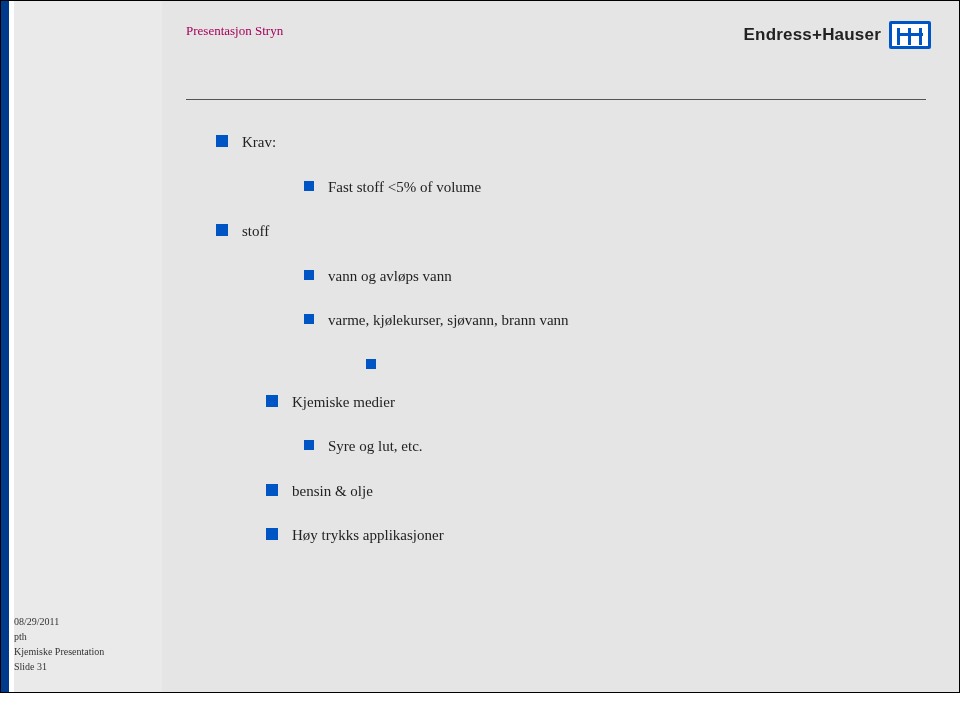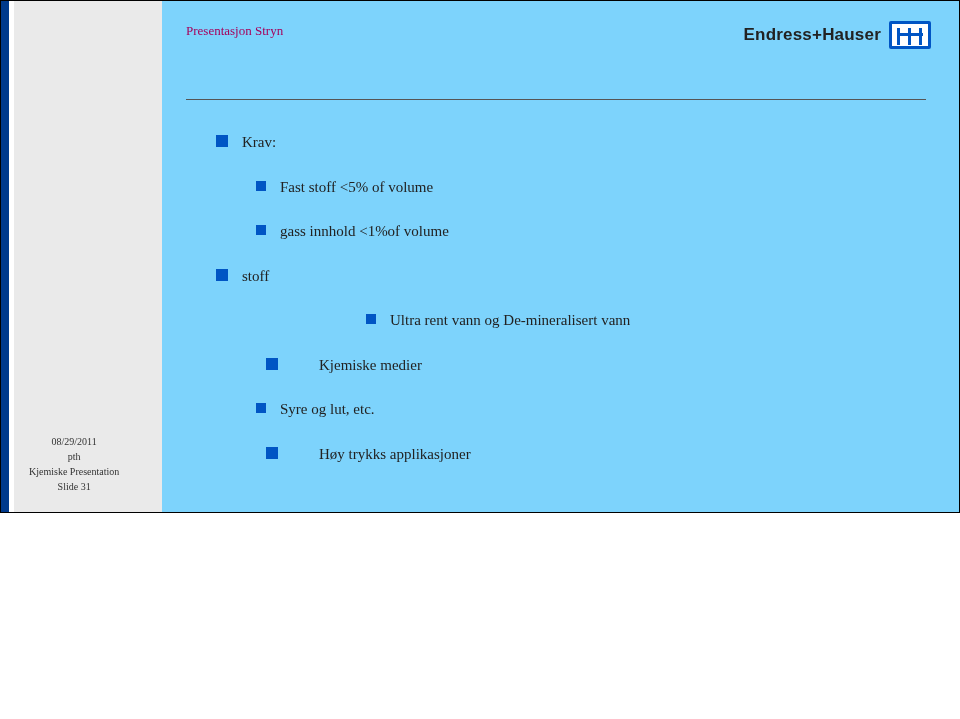--- a/index.html
+++ b/index.html
@@ -1,23 +1,22 @@
 <!DOCTYPE html>
 <html><head>
 <meta charset="utf-8">
 <style>
   * { box-sizing: border-box; margin: 0; padding: 0; }
   html, body { width: 960px; height: 719px; font-family: Georgia, 'Times New Roman', serif; background: #fff; }
   .page {
     position: relative;
     width: 960px;
-    height: 513px;
+    height: 693px;
     border: 1px solid #000;
-    background: #7dd3fc;
-    text-align: center;
+    background: #e5e5e5;
   }
   .sidebar-outer {
     position: absolute;
     left: 0; top: 0;
     width: 8px;
     height: 100%;
     background: #003a8c;
   }
   .sidebar-gap {
     position: absolute;
@@ -123,27 +122,27 @@
     width: 10px;
     height: 10px;
     margin-top: 5px;
   }
   .bullet .sq.tiny {
     width: 10px;
     height: 10px;
     margin-top: 5px;
   }
   .lvl1 { margin-left: 30px; }
-  .lvl2 { margin-left: 80px; gap: 27px; }
-  .lvl3 { margin-left: 70px; }
+  .lvl2 { margin-left: 80px; }
+  .lvl3 { margin-left: 118px; }
   .lvl4 { margin-left: 180px; }
 
   .footer {
     position: absolute;
-    left: 28px;
+    left: 13px;
     bottom: 18px;
     font-size: 10px;
     color: #333;
     line-height: 1.5;
   }
 </style>
 </head>
 <body>
 
 <div class="page">
@@ -164,47 +163,54 @@
     <div class="bullet lvl1">
       <span class="sq"></span>
       <span>Krav:</span>
     </div>
 
     <div class="bullet lvl3">
       <span class="sq small"></span>
       <span>Fast stoff &lt;5% of volume</span>
     </div>
 
-    <div class="bullet lvl3">
-      <span class="sq small"></span>
-      <span>gass innhold &lt;1%of volume</span>
-    </div>
 
     <div class="bullet lvl1">
       <span class="sq"></span>
       <span>stoff</span>
     </div>
 
-
+    <div class="bullet lvl3">
+      <span class="sq small"></span>
+      <span>vann og avløps vann</span>
+    </div>
+
+    <div class="bullet lvl3">
+      <span class="sq small"></span>
+      <span>varme, kjølekurser, sjøvann, brann vann</span>
+    </div>
 
     <div class="bullet lvl4">
       <span class="sq tiny"></span>
-      <span>Ultra rent vann og  De-mineralisert vann</span>
     </div>
 
     <div class="bullet lvl2">
       <span class="sq"></span>
       <span>Kjemiske medier</span>
     </div>
 
     <div class="bullet lvl3">
       <span class="sq small"></span>
       <span>Syre og lut, etc.</span>
     </div>
 
+    <div class="bullet lvl2">
+      <span class="sq"></span>
+      <span>bensin &amp; olje</span>
+    </div>
 
     <div class="bullet lvl2" style="margin-bottom:16px">
       <span class="sq"></span>
       <span>Høy trykks applikasjoner</span>
     </div>
 
   </div>
 
   <div class="footer">
     <div>08/29/2011</div>

